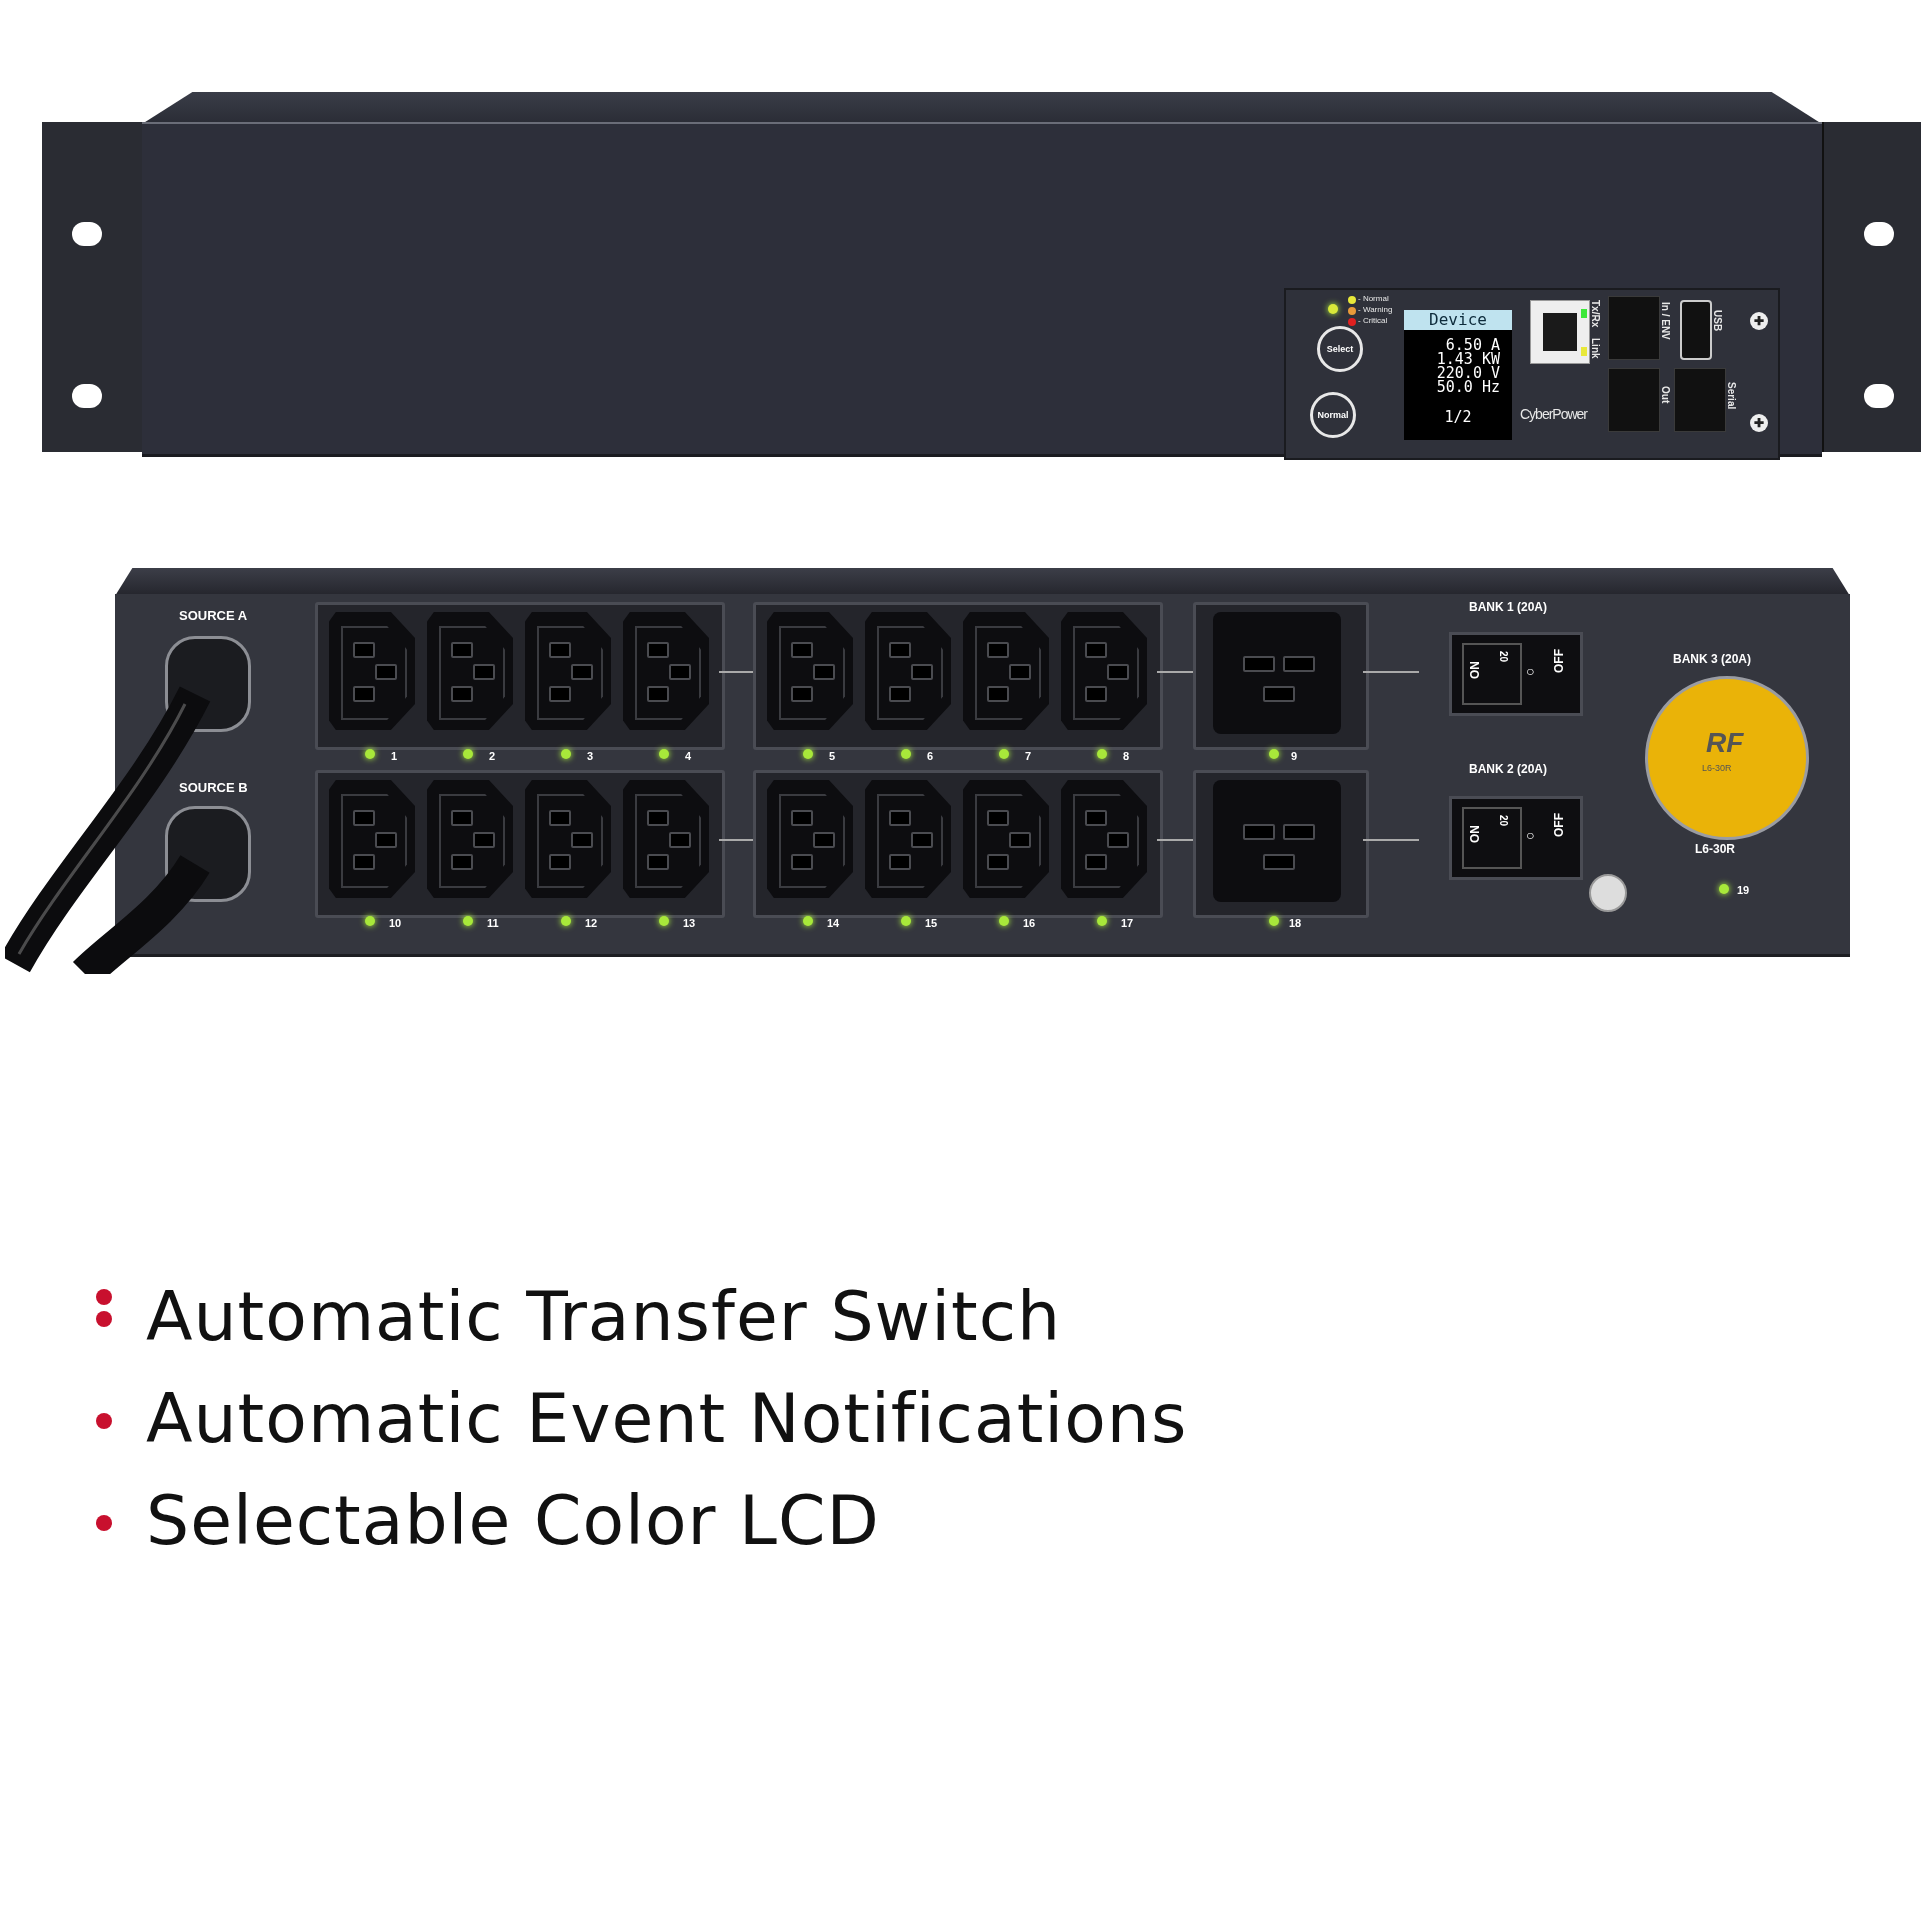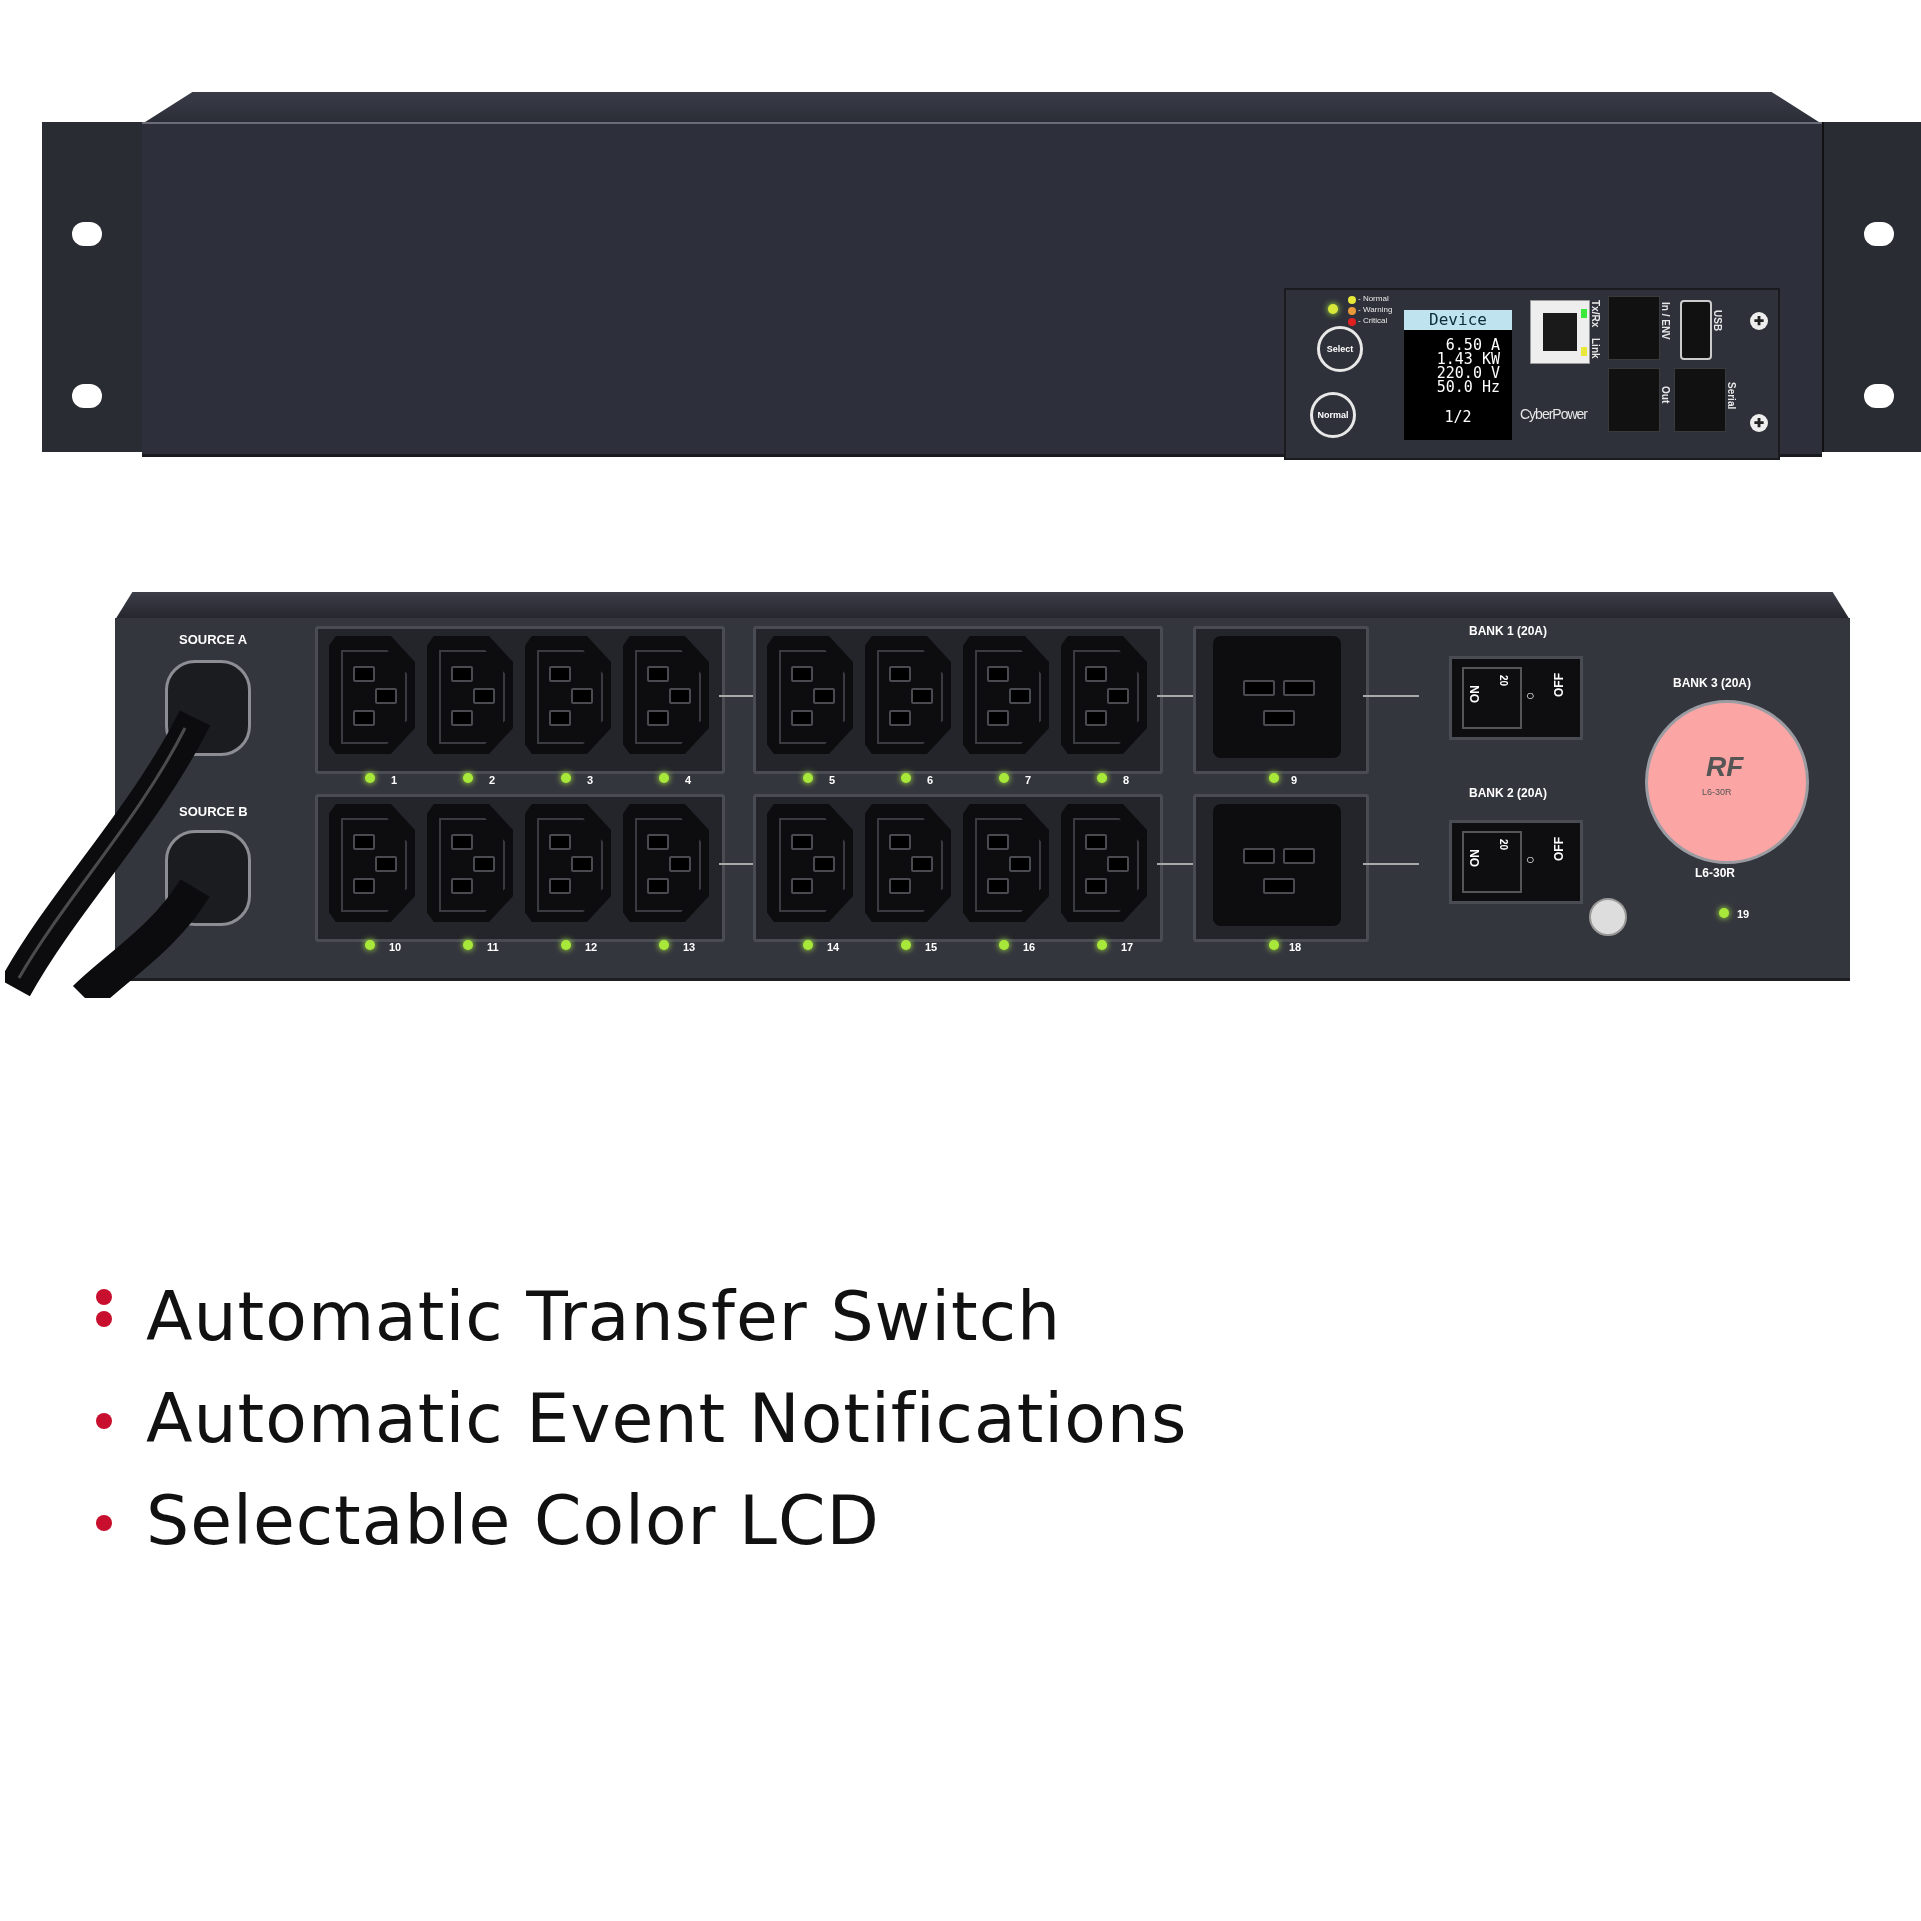--- a/index.html
+++ b/index.html
@@ -19,35 +19,35 @@
   .led.off{background:#2d2f3a;border:2px solid #d8d8d8;box-shadow:none;width:8px;height:8px;}
   .ctrl-panel{position:absolute;left:1142px;top:164px;width:492px;height:168px;background:#2f313a;border:2px solid #1a1b1f;}
   .round-btn{position:absolute;width:40px;height:40px;border-radius:50%;border:3px solid #e8e8e8;color:#fff;font-size:9px;display:flex;align-items:center;justify-content:center;font-weight:bold;}
   .lcd{position:absolute;left:118px;top:20px;width:108px;height:130px;background:#000;}
   .lcd .hdr{background:#bfe3ef;color:#0c2a3a;font-family:"DejaVu Sans Mono",monospace;font-size:16px;text-align:center;height:20px;line-height:20px;}
   .lcd .row{color:#fff;font-family:"DejaVu Sans Mono",monospace;font-size:15px;line-height:14px;text-align:right;padding-right:12px;}
   .rj45{position:absolute;background:#111;border:1px solid #3a3a3a;}
   .small-v{position:absolute;color:#e8e8e8;font-size:10px;writing-mode:vertical-rl;font-weight:bold;}
   .screw{position:absolute;width:18px;height:18px;border-radius:50%;background:#eee;color:#222;font-size:12px;display:flex;align-items:center;justify-content:center;font-weight:bold;}
   
-  .rear{left:115px;top:568px;width:1735px;height:457px;margin-top:24px;}
+  .rear{left:115px;top:568px;width:1735px;height:457px;}
   .rear-top{position:absolute;left:0;top:0;width:1735px;height:28px;background:linear-gradient(#3c3e48,#24252c);clip-path:polygon(1% 0,99% 0,100% 100%,0 100%);}
   .rear-body{position:absolute;left:0;top:26px;width:1735px;height:360px;background:#34363e;border-bottom:3px solid #1d1e22;}
   .src-lbl{position:absolute;color:#fff;font-size:13px;font-weight:bold;}
   .gland{position:absolute;width:80px;height:90px;border-radius:30px;background:#1b1c20;border:3px solid #8c8e94;}
   .bank-frame{position:absolute;background:#24252b;border:3px solid #4a4c54;border-radius:3px;}
   .c13{position:absolute;width:86px;height:118px;background:#0d0d10;clip-path:polygon(0 8%,8% 0,72% 0,100% 22%,100% 78%,72% 100%,8% 100%,0 92%);}
   .c13 .in{position:absolute;left:12px;top:14px;width:62px;height:90px;border:2px solid #3a3b40;clip-path:polygon(0 0,70% 0,100% 25%,100% 75%,70% 100%,0 100%);}
   .pin{position:absolute;width:18px;height:12px;background:#000;border:2px solid #4a4b50;border-radius:2px;}
   .c19{position:absolute;width:128px;height:122px;background:#0d0d10;border-radius:8px;}
   .olbl{position:absolute;color:#fff;font-size:11px;font-weight:bold;}
   .breaker{position:absolute;width:128px;height:78px;background:#0e0e11;border:3px solid #4a4c54;}
   .breaker .sw{position:absolute;left:10px;top:8px;width:56px;height:58px;border:2px solid #555;}
   .blabel{position:absolute;color:#fff;font-size:12px;font-weight:bold;white-space:nowrap;}
-  .l630{position:absolute;width:158px;height:158px;border-radius:50%;background:#fca5a5;border:3px solid #9a9ca2;}
+  .l630{position:absolute;width:158px;height:158px;border-radius:50%;background:#eab308;border:3px solid #9a9ca2;}
   
   .bullets{left:90px;top:1255px;width:1500px;}
   .bitem{position:relative;font-family:"DejaVu Sans",sans-serif;font-size:68px;color:#111;line-height:80px;padding-left:56px;margin-bottom:22px;letter-spacing:1px;}
   .bdot{position:absolute;left:6px;top:34px;width:16px;height:16px;border-radius:50%;background:#c8102e;}
   .bcont{display:block;padding-left:8px;}
 </style>
 </head>
 <body>
 
 <div class="abs front">

